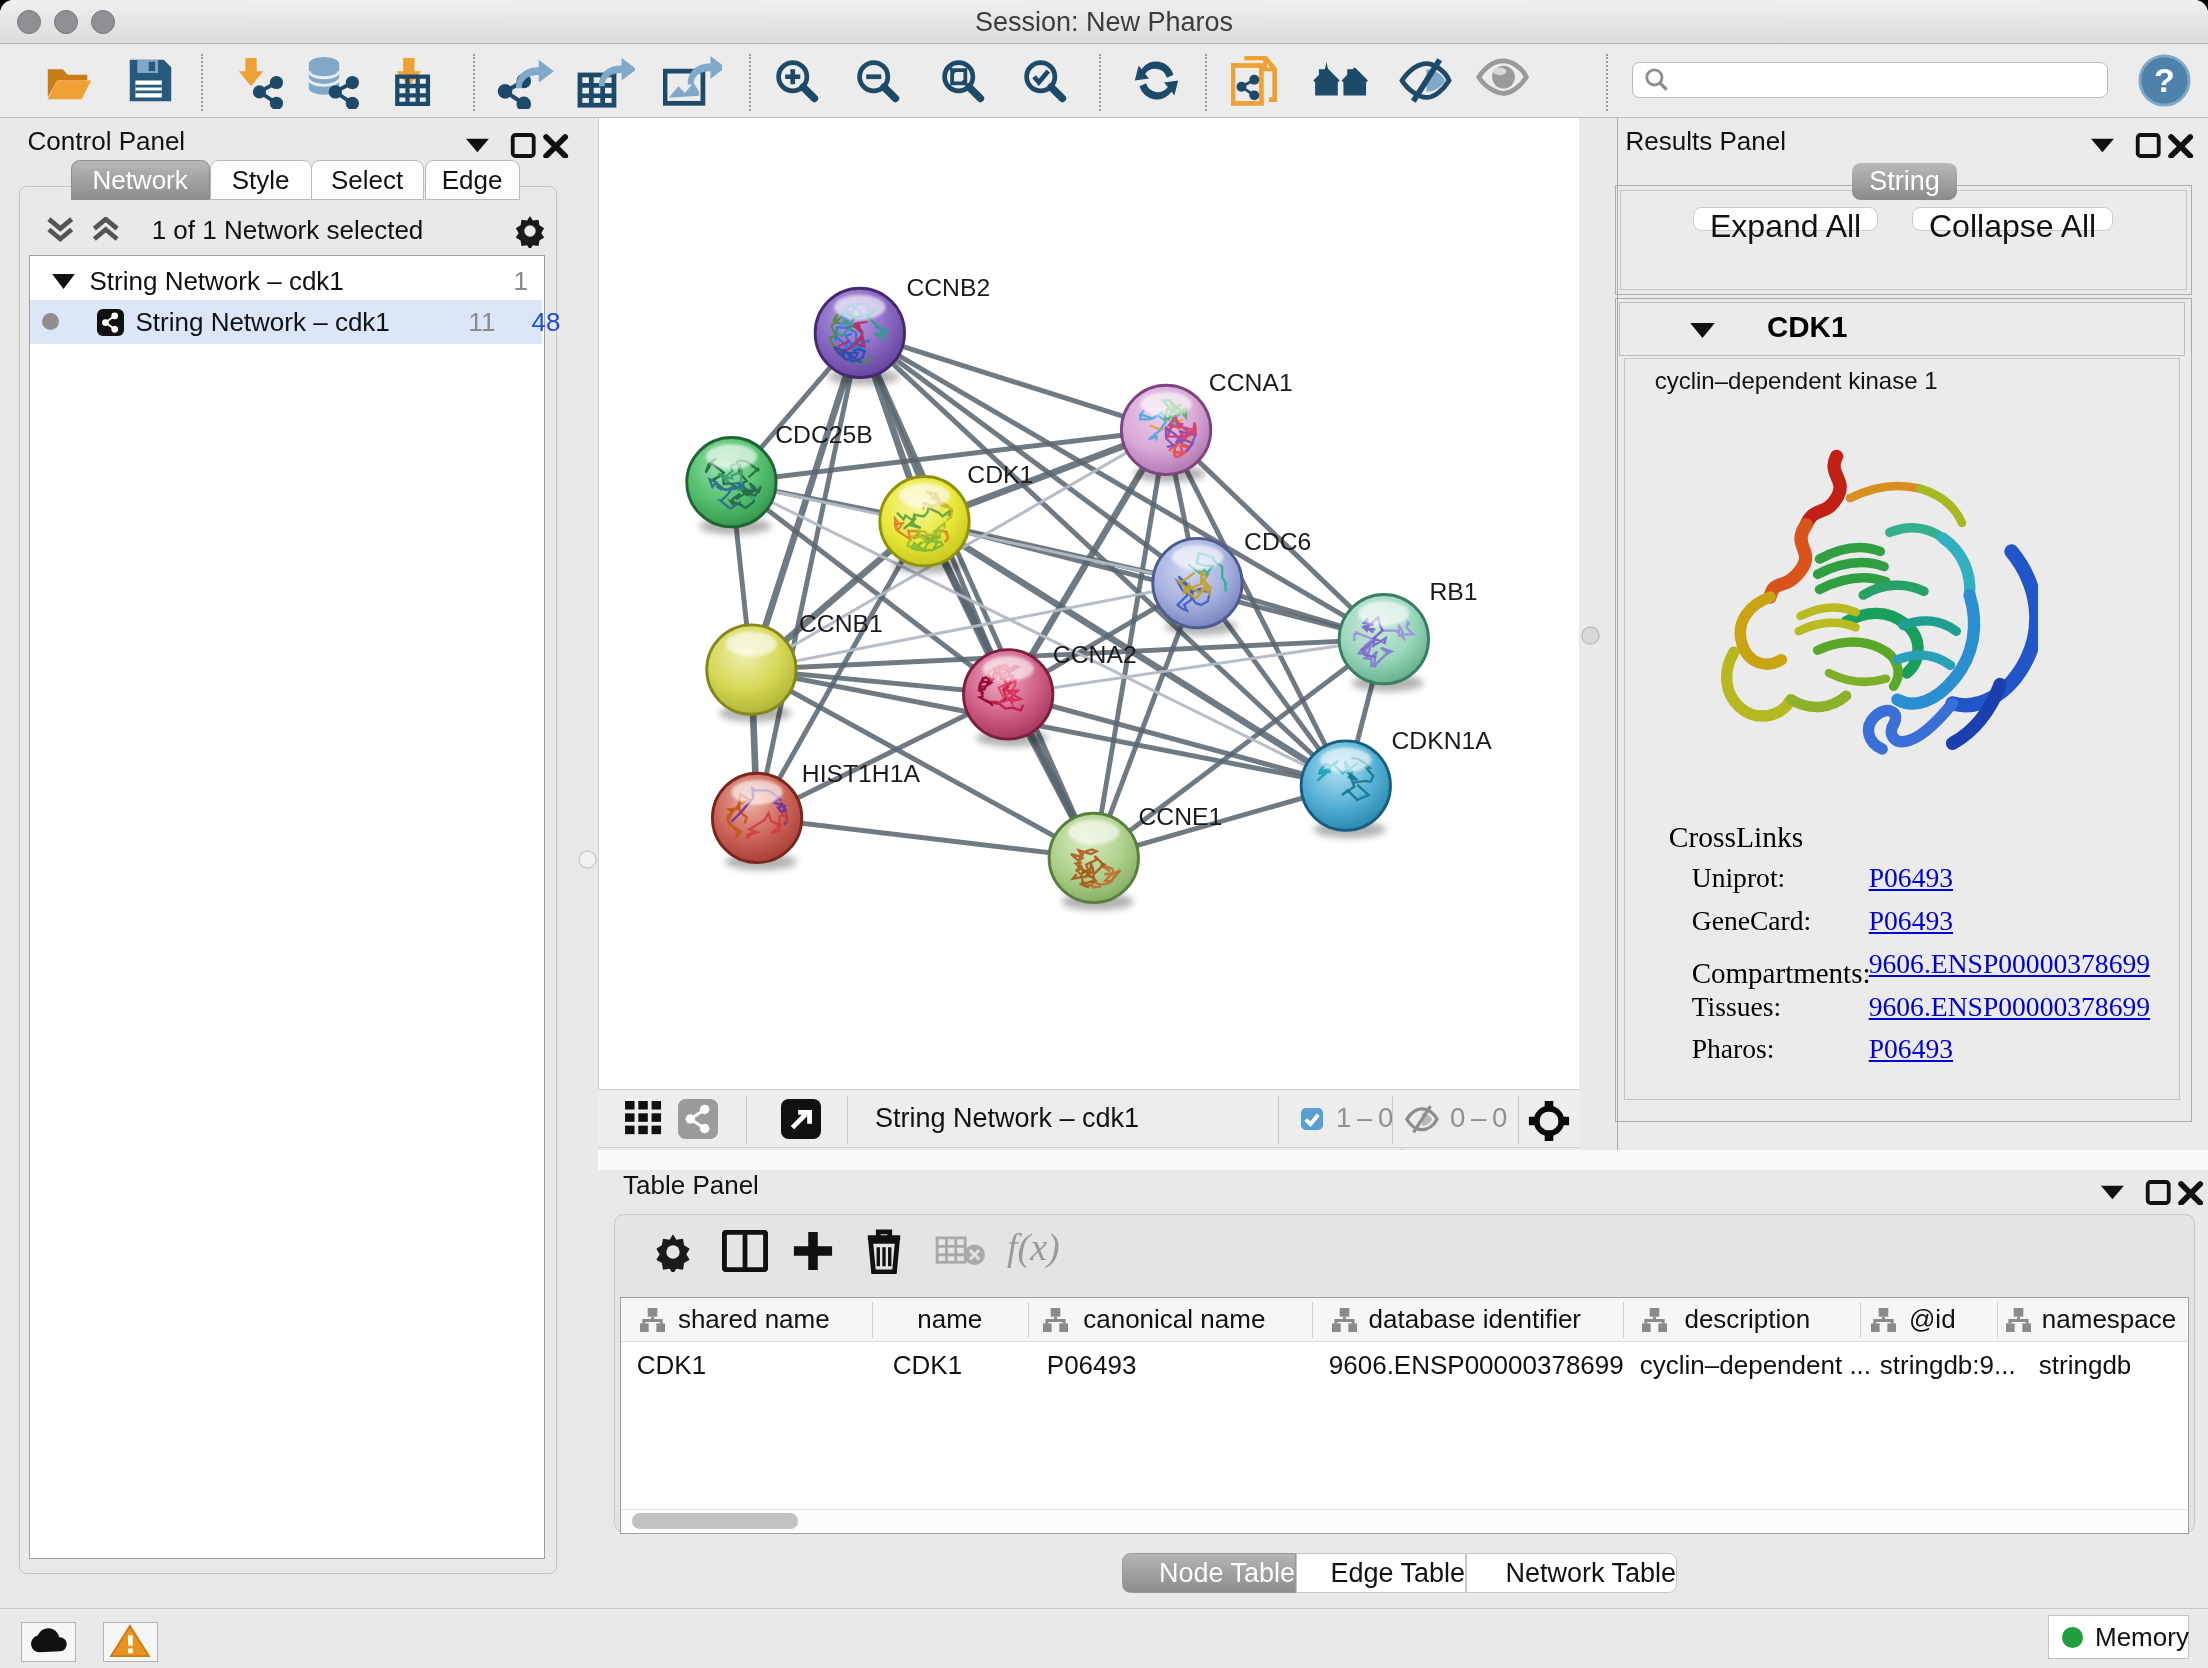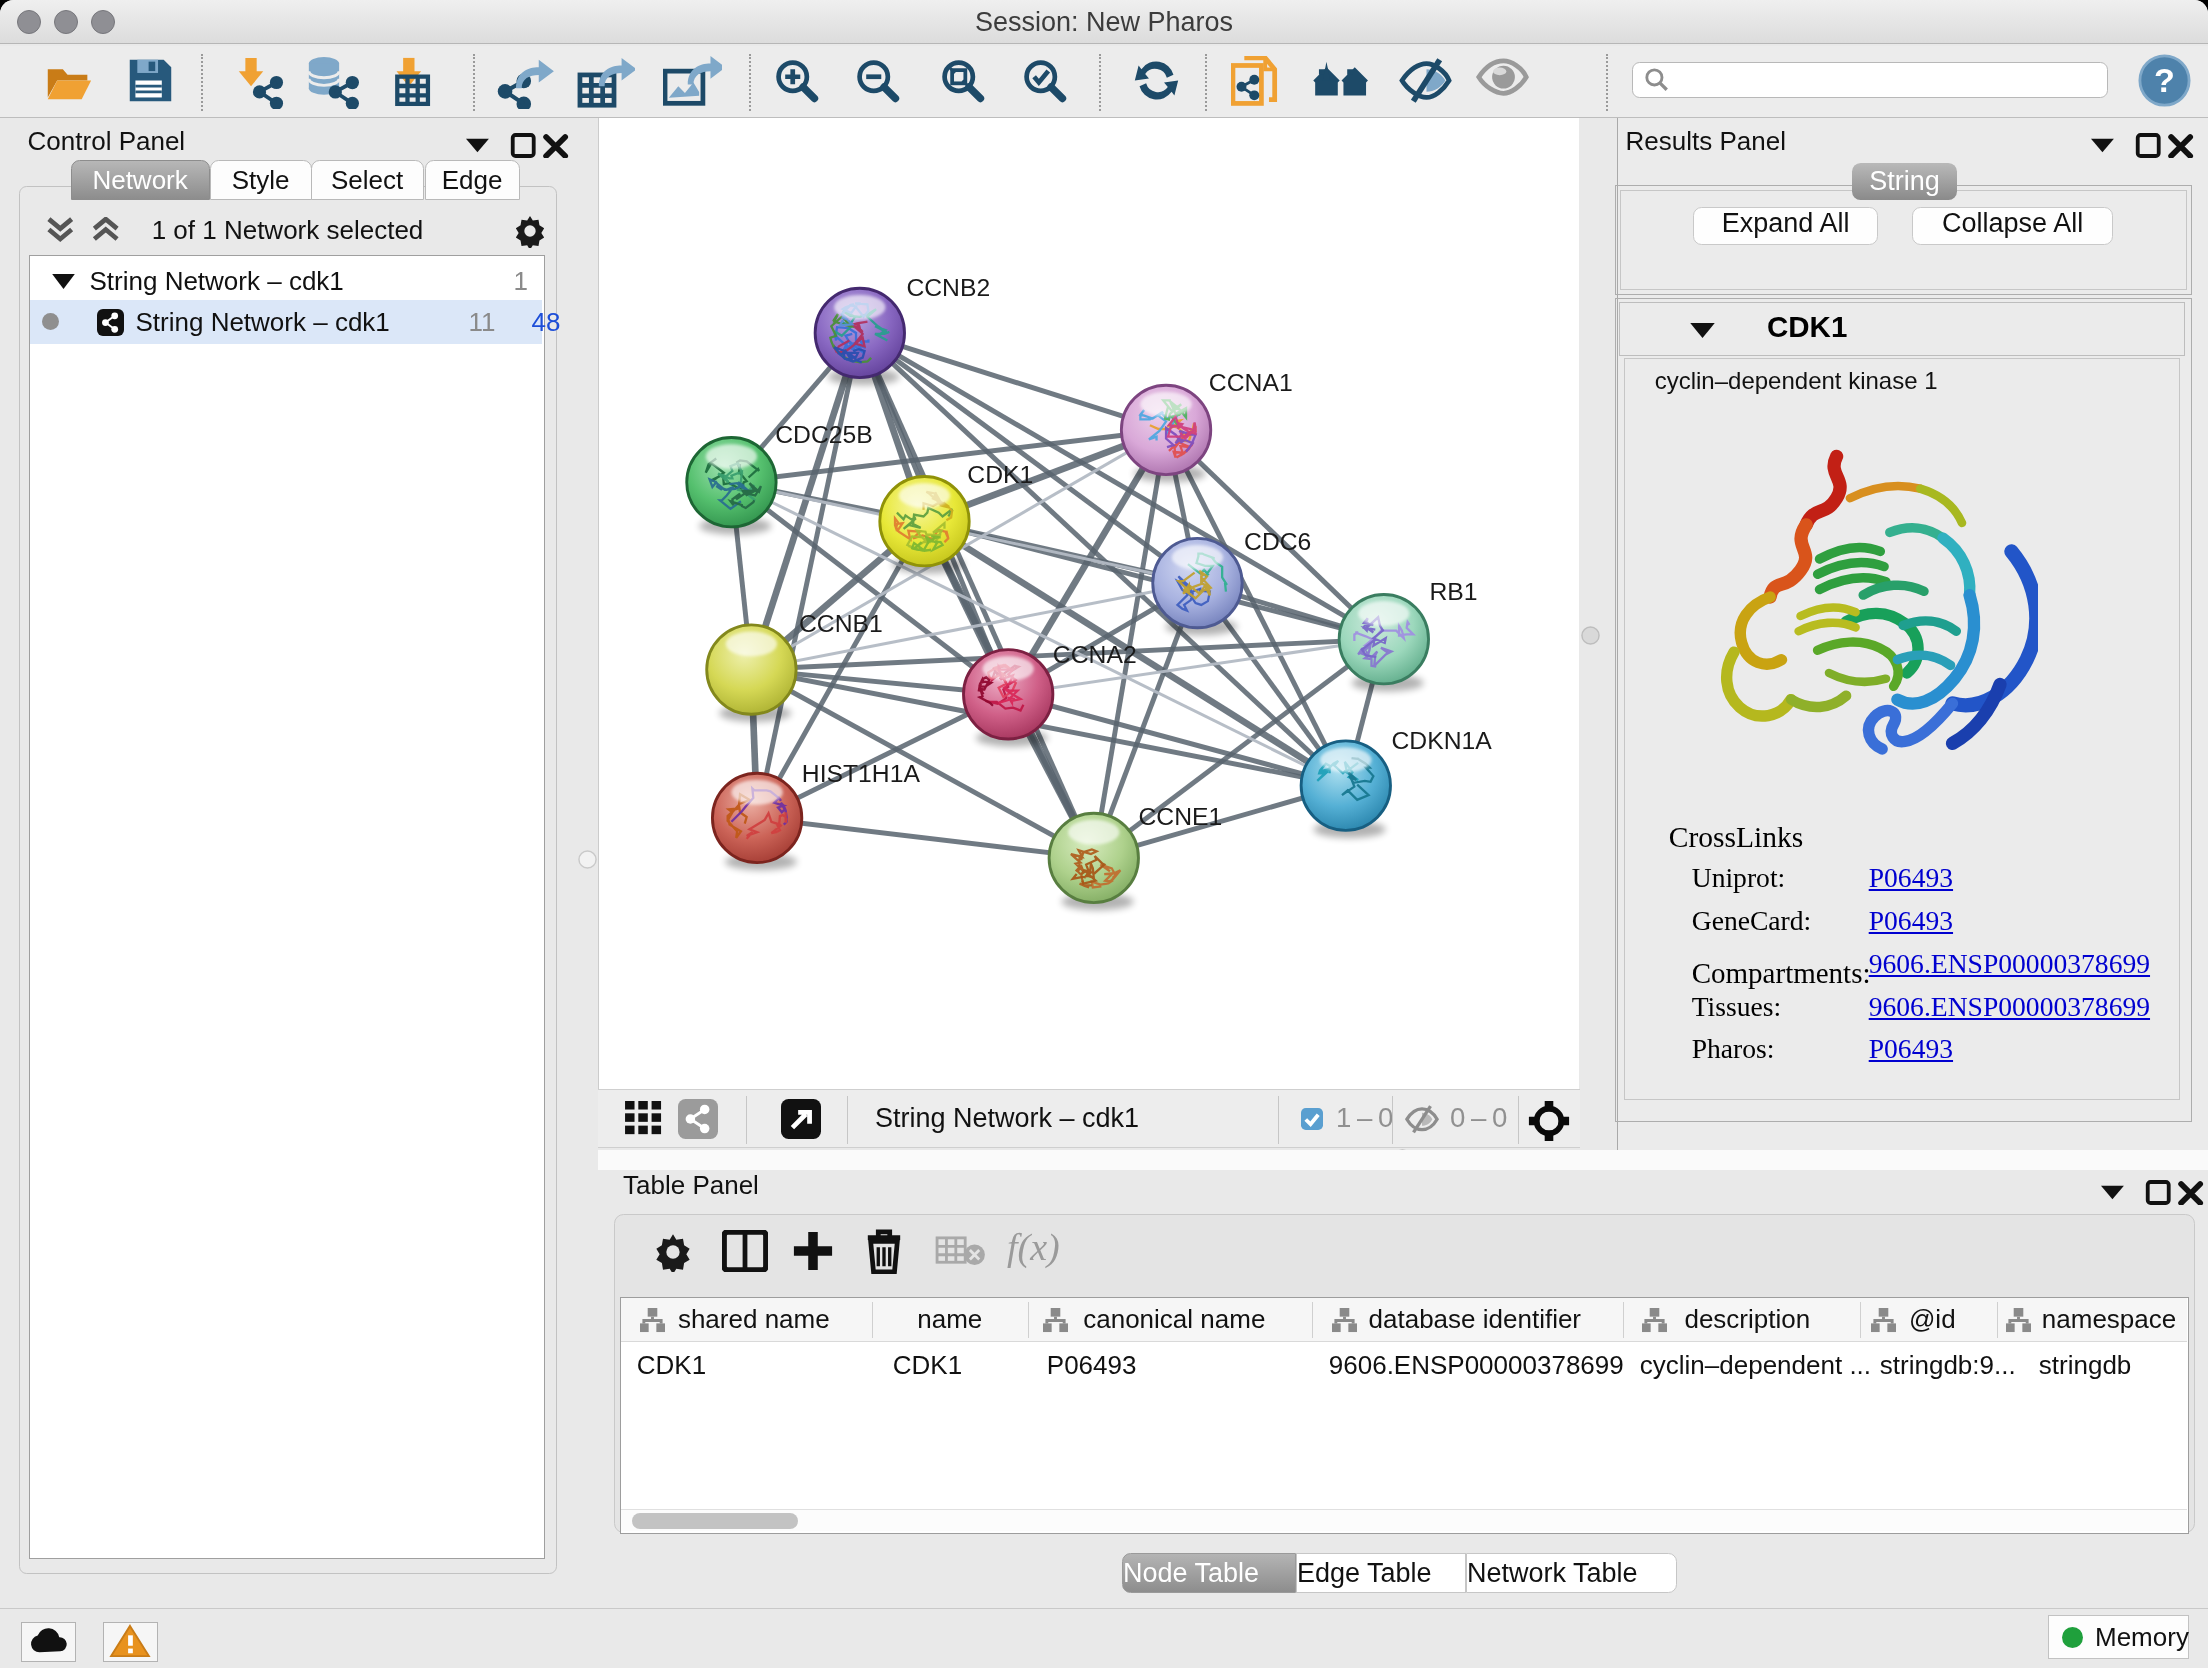--- a/index.html
+++ b/index.html
@@ -21,38 +21,38 @@
 #ctrlbox{position:absolute;left:11.4px;top:68px;width:538px;height:1388px;background:#e9e9e9;border:1.9px solid #c2c2c2;border-radius:7.6px}
 #netselbar{position:absolute;left:0px;top:21px;width:535px;height:44px;font-size:26px;color:#111;text-align:center;line-height:44px}
 #tree{position:absolute;left:9.5px;top:68px;width:516px;height:1304px;background:#fff;border:1.9px solid #9f9f9f}
 .trow{position:absolute;left:0;width:512px;height:44px;font-size:26px;color:#111;line-height:44px}
 #canvas{position:absolute;left:598px;top:118px;width:981px;height:971px;background:#fff;border-left:1.9px solid #cccccc}
 #canvasbar{position:absolute;left:598px;top:1089px;width:982px;height:59px;background:#ededed;border-top:1.9px solid #cfcfcf;border-bottom:1.9px solid #cfcfcf}
 .cbsep{position:absolute;top:5.7px;height:48px;border-left:1.9px solid #c6c6c6}
 #results{position:absolute;left:1617px;top:118px;width:592px;height:1033px;background:#ebebeb;border-left:1.9px solid #a9a9a9}
 #rbox1{position:absolute;left:-2.9px;top:67px;width:577px;height:110px;border:1.9px solid #adadad}
 #rbox1i{position:absolute;left:3.8px;top:3.8px;right:3.8px;bottom:3.8px;border:1px solid #c6c6c6}
-.rbtn{position:absolute;top:21px;height:38px;background:#fefefe;border:1.9px solid #c9c9c9;border-radius:8.6px;
- font-size:27px;color:#111;text-align:center}
+.rbtn{position:absolute;top:21px;height:24px;background:#fefefe;border:1.9px solid #c9c9c9;border-radius:8.6px;
+ font-size:32px;color:#111;text-align:center}
 #rbox2{position:absolute;left:-2.9px;top:180px;width:577px;height:824px;border:1.9px solid #adadad}
 #cdk1hdr{position:absolute;left:2.9px;top:2.9px;width:566px;height:54px;border:1px solid #bdbdbd;font-size:29.5px;color:#000}
 #rcontent{position:absolute;left:7.6px;top:59px;width:556px;height:742px;border:1px solid #c6c6c6}
 .serif{font-family:"Liberation Serif",serif}
 .rlink{color:#0000d0;text-decoration:underline}
 #whitestrip{position:absolute;left:598px;top:1150px;width:1610px;height:20px;background:#fafafa}
 #tablepanel{position:absolute;left:599px;top:1170px;width:1609px;height:428px;background:#e9e9e9}
 #tptoolbox{position:absolute;left:15px;top:44px;width:1581px;height:319px;background:#e4e4e4;border:1.9px solid #c9c9c9;border-radius:9.5px}
 #tbl{position:absolute;left:4.8px;top:82px;width:1569px;height:237px;background:#fff;border:1.9px solid #9d9d9d}
 #thead{position:absolute;left:0;top:0;width:1566px;height:44px;background:#f6f6f6;border-bottom:1.9px solid #d9d9d9;overflow:hidden}
 .th{position:absolute;top:0;height:42px;font-size:26px;color:#111;line-height:42px;text-align:center}
 .thsep{position:absolute;top:3.8px;height:36px;border-left:1.9px solid #d0d0d0}
 .td{position:absolute;top:46px;height:42px;font-size:26px;color:#111;line-height:42px}
 #hscroll{position:absolute;left:0px;top:211px;width:1566px;height:22px;background:#fcfcfc;border-top:1px solid #e0e0e0}
 #hthumb{position:absolute;left:11.4px;top:2.9px;width:166px;height:16px;background:#c3c3c3;border-radius:8.6px}
-.seg{position:absolute;top:0;height:40px;background:#fff;border:1.9px solid #c6c6c6;font-size:27px;color:#111;text-align:left;line-height:38px}
+.seg{position:absolute;top:0;height:40px;background:#fff;border:1.9px solid #c6c6c6;font-size:27px;color:#111;text-align:right;line-height:38px}
 .segsel{background:linear-gradient(#b4b4b4,#8d8d8d);color:#fff;border-color:#9a9a9a}
 #status{position:absolute;left:0;top:1608px;width:2208px;height:60px;background:#e9e9e9;border-top:1.9px solid #c9c9c9}
 .sbtn{position:absolute;top:13.3px;width:55px;height:40px;background:#f6f6f6;border:1.9px solid #b3b3b3}
 #memory{position:absolute;left:2048px;top:5.7px;width:141px;height:44px;background:#fdfdfd;border:1.9px solid #c2c2c2;font-size:26px;color:#111;line-height:42px}
 </style></head>
 <body>
 <div id="win">
  <div id="titlebar">
    <span class="tl" style="left:17px"></span>
       <span class="tl" style="left:54px"></span>

